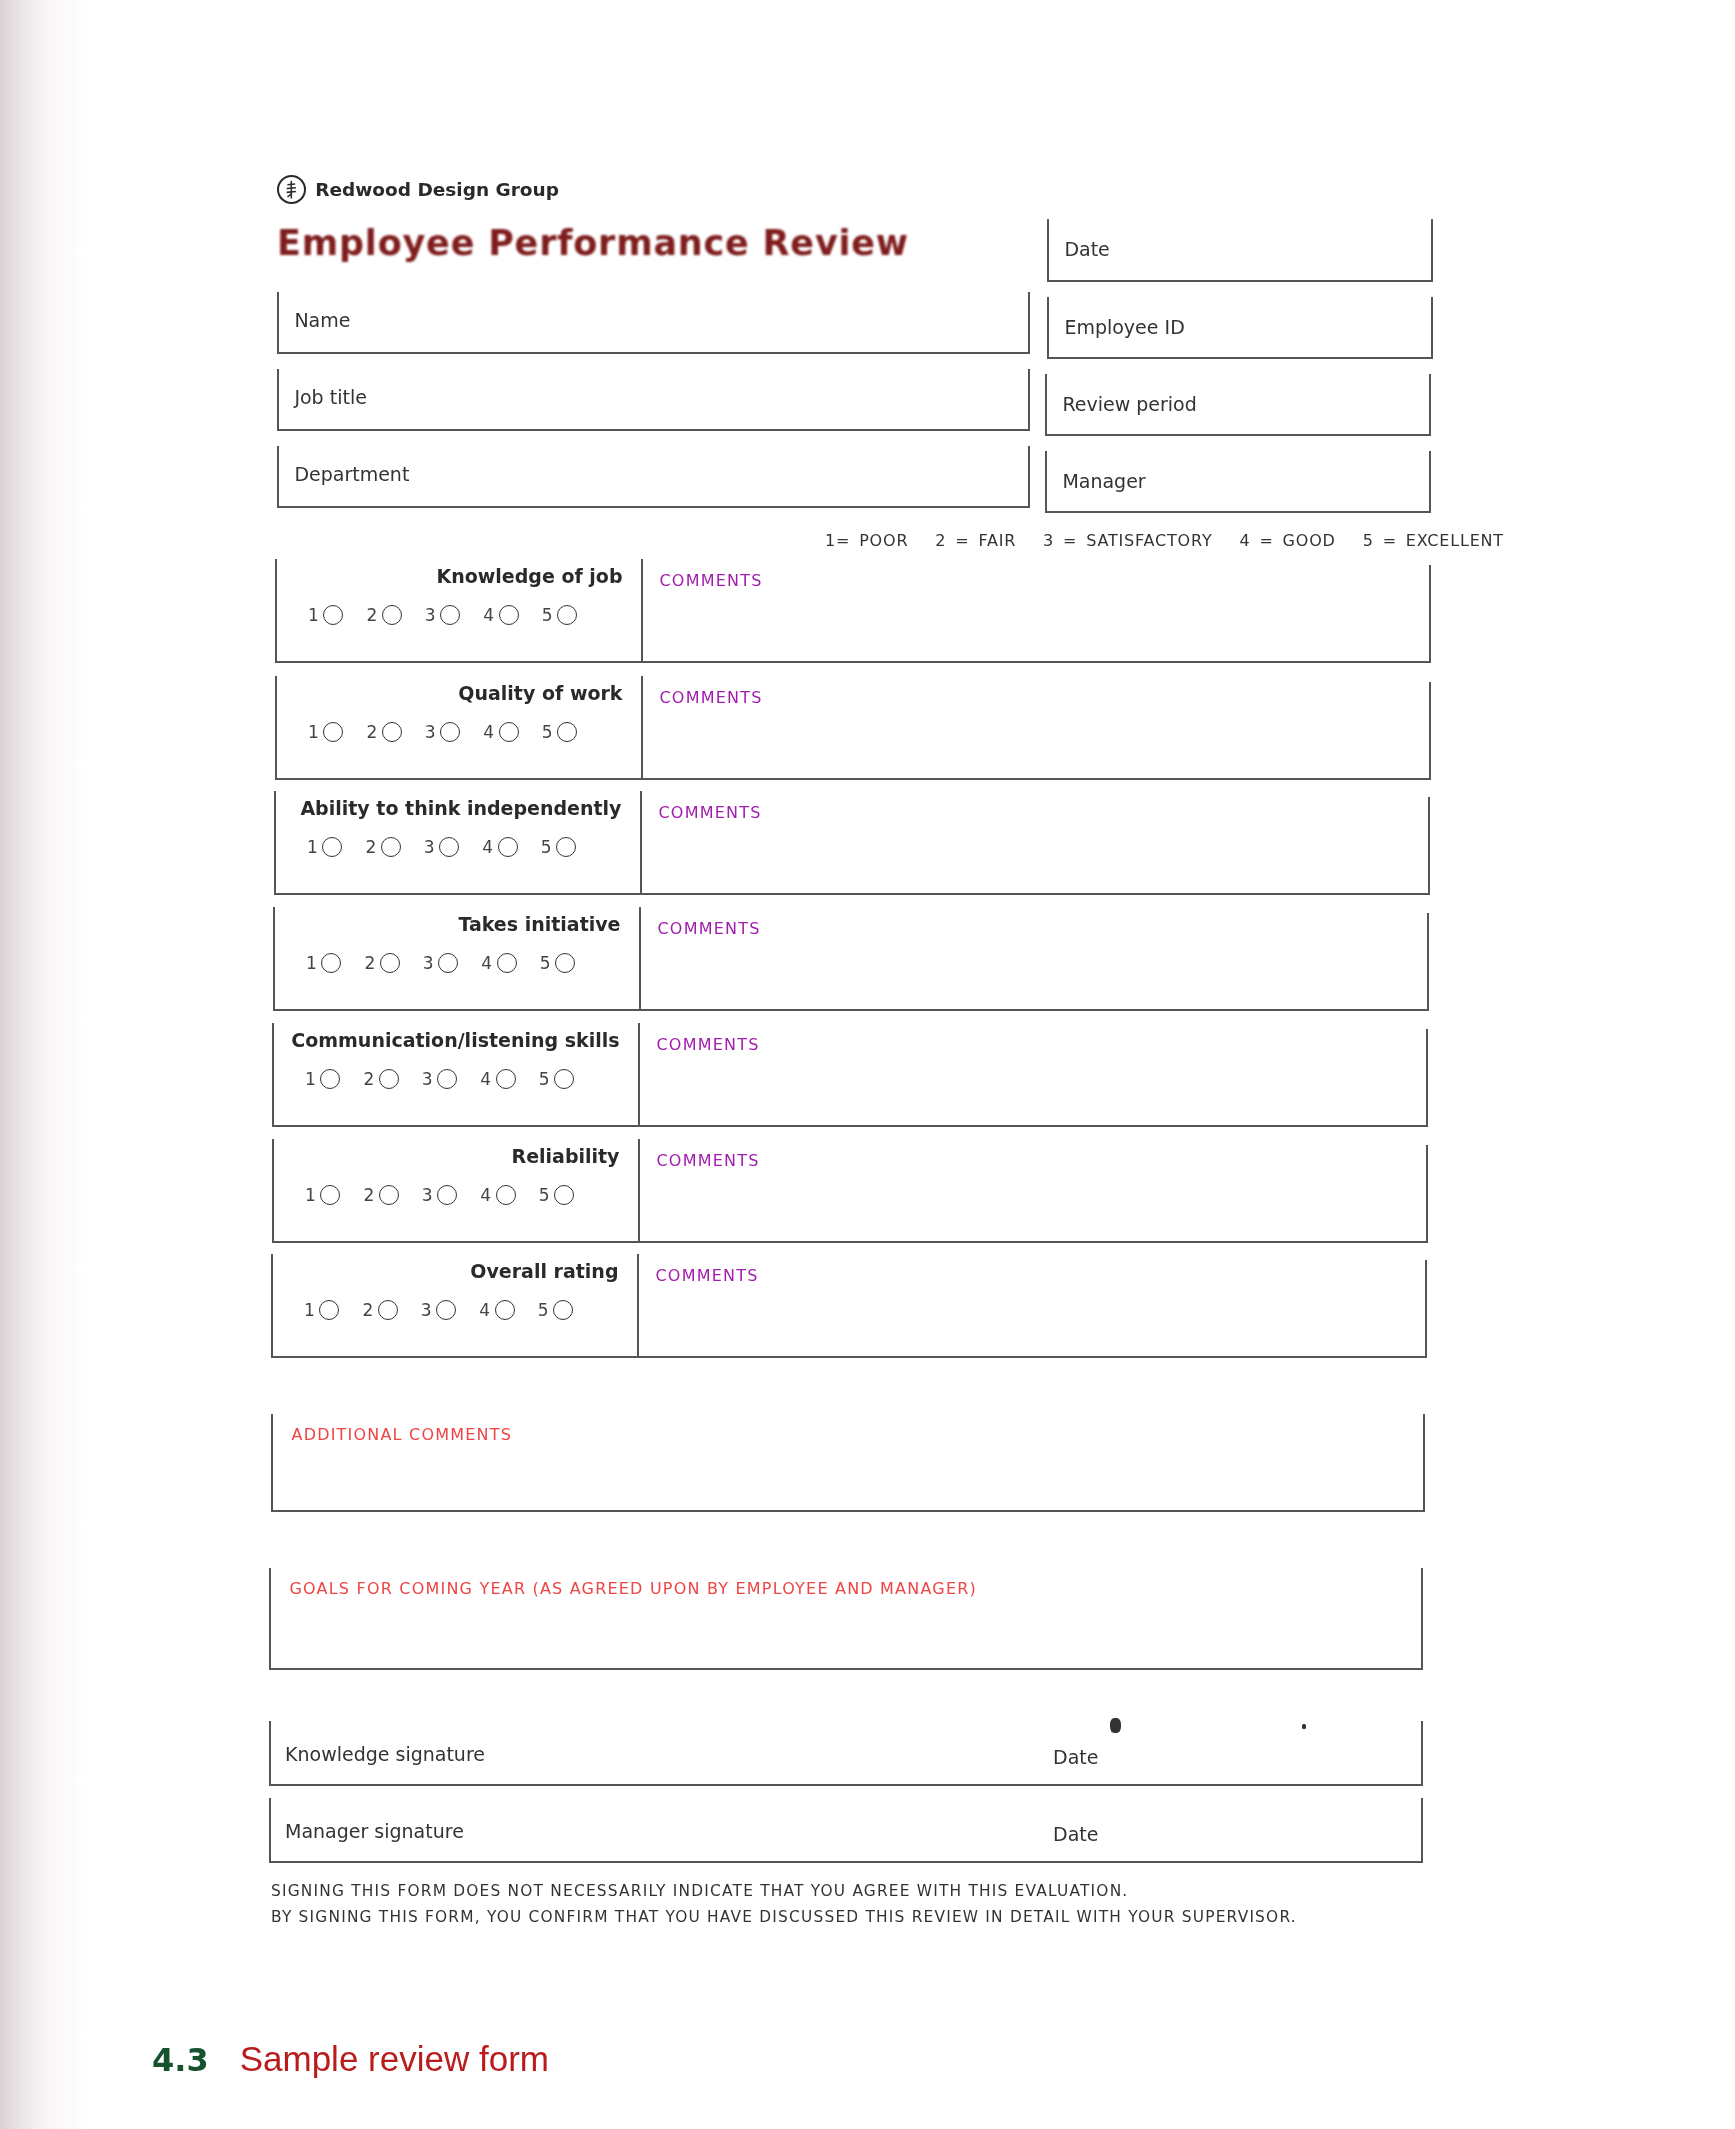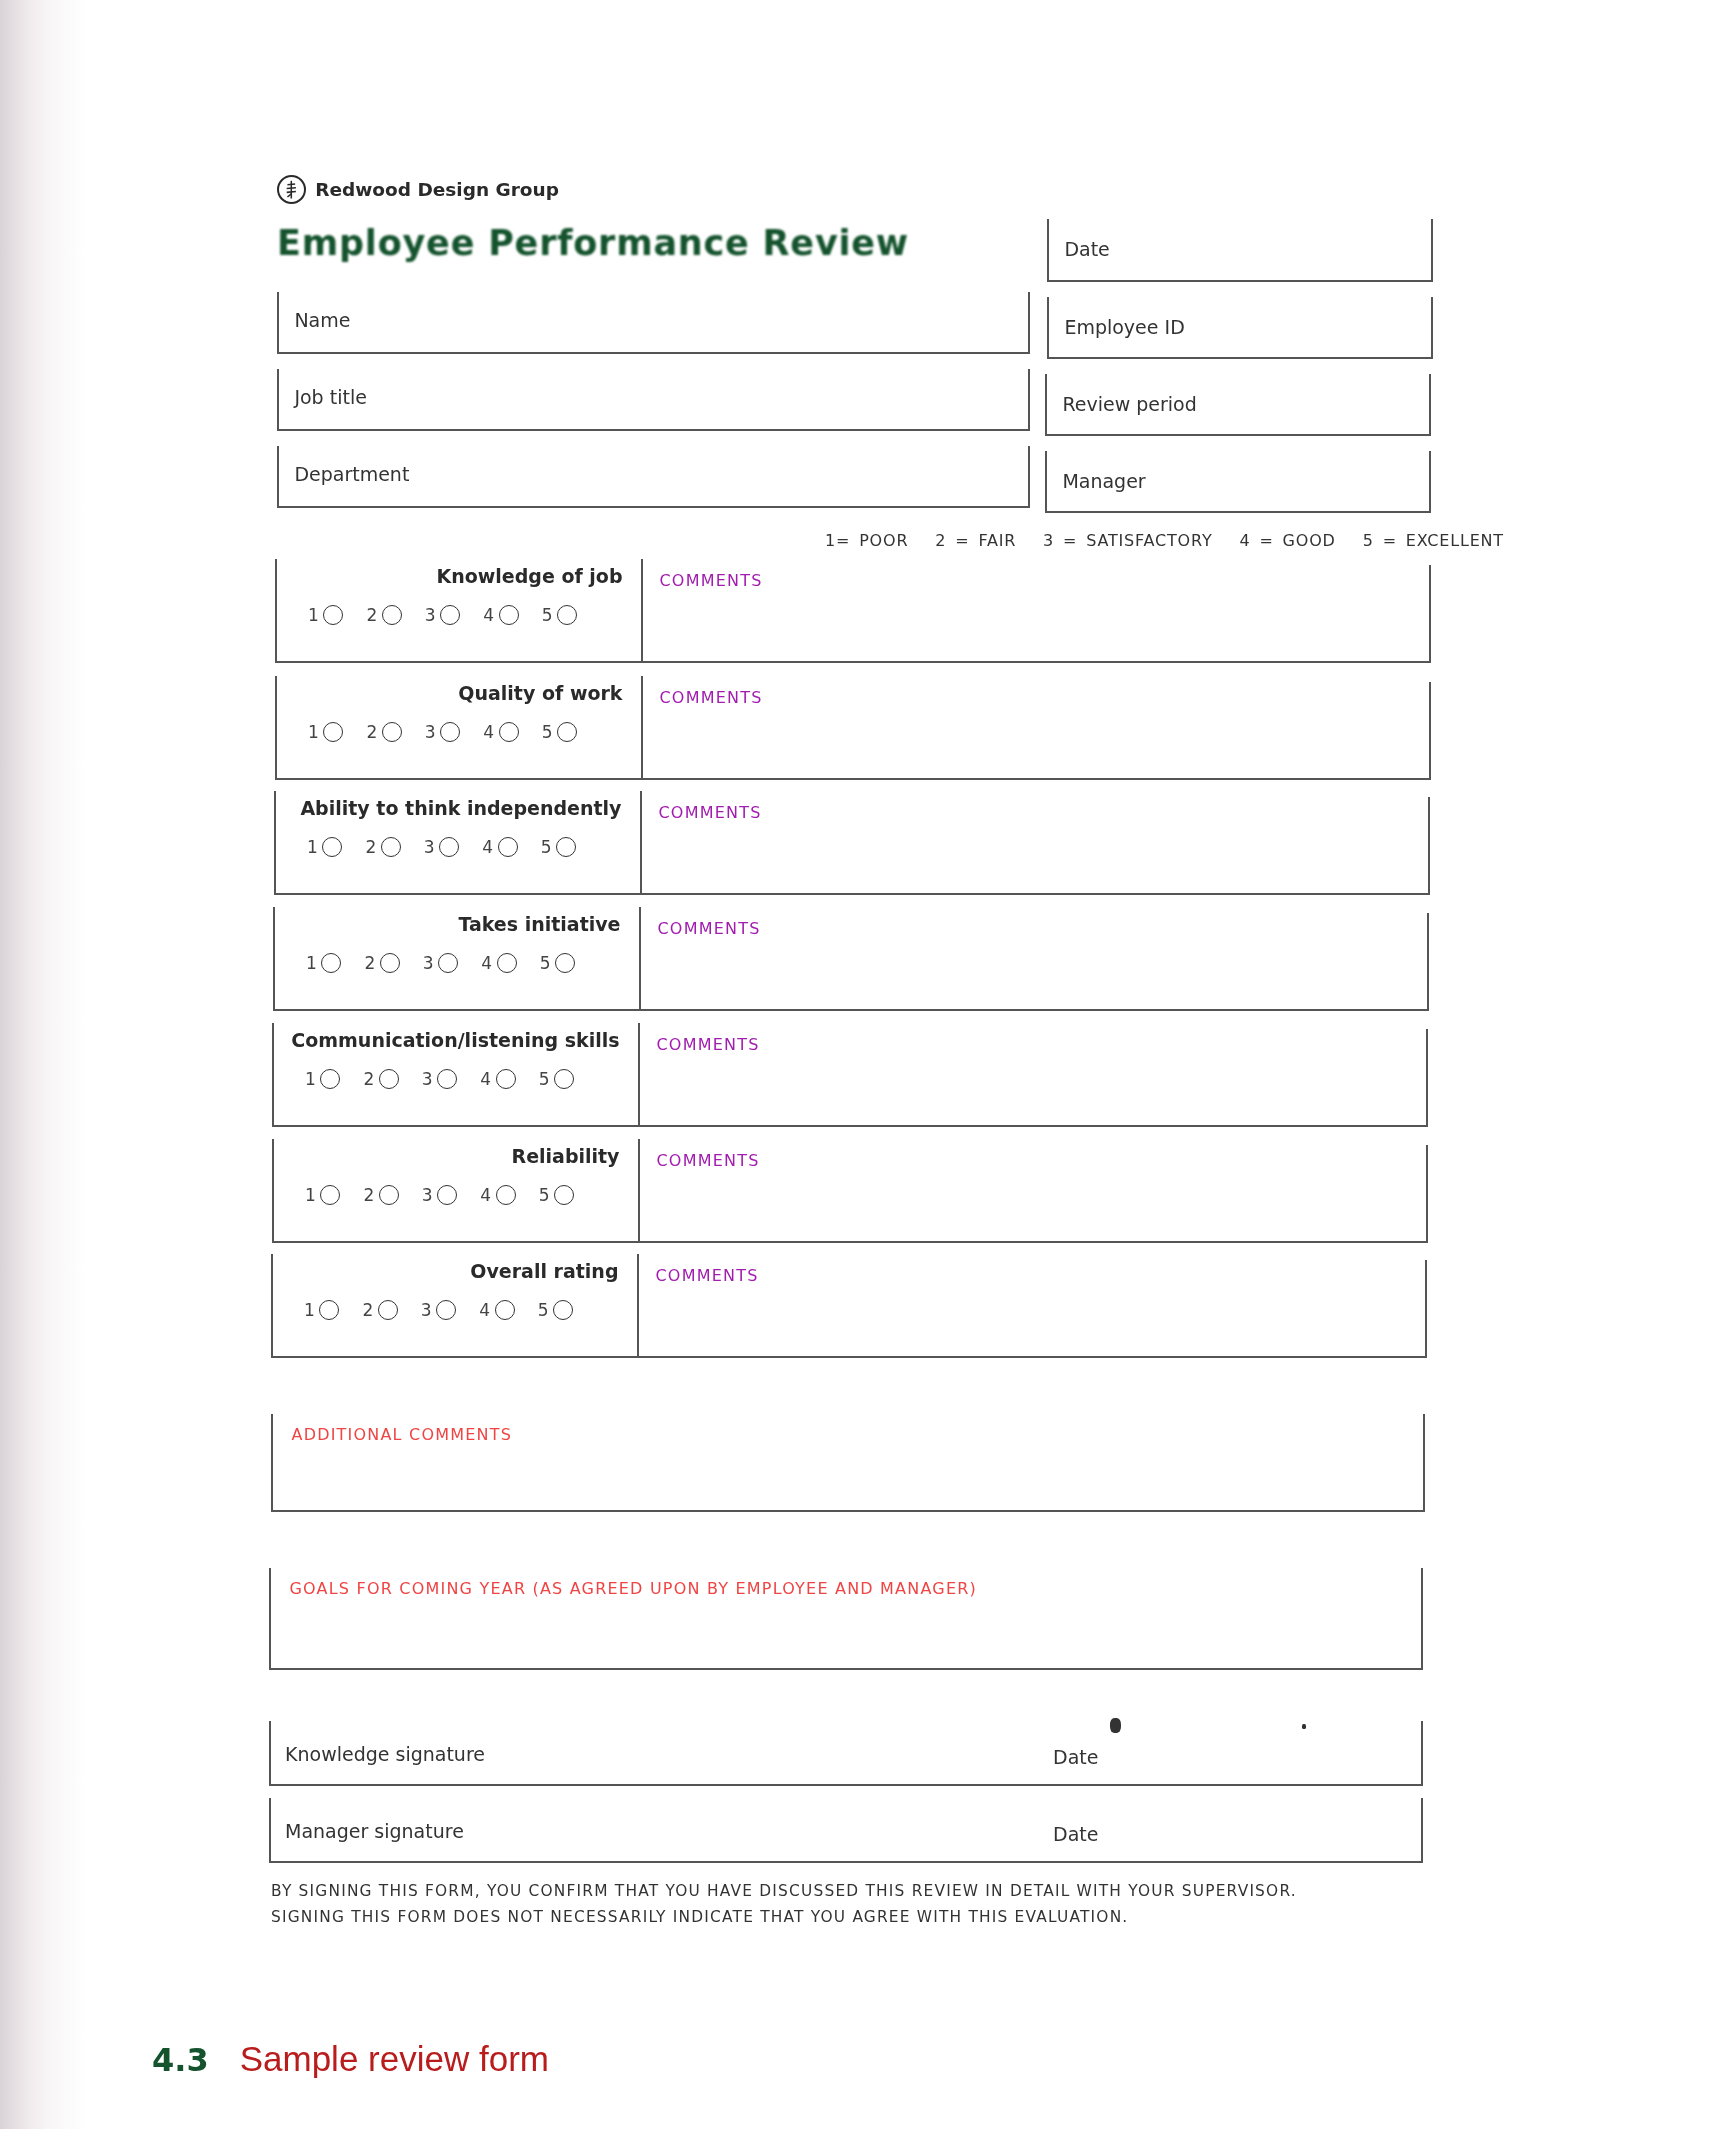--- a/index.html
+++ b/index.html
@@ -6,21 +6,21 @@
   body {
     width:1735px; height:2129px; position:relative; overflow:hidden;
     background: linear-gradient(to right, #d9d2d6 0px, #ece6e9 23px, #f8f5f6 46px, #ffffff 85px, #ffffff 100%);
     font-family: "DejaVu Sans", sans-serif; color:#2a2a2a;
   }
   .abs { position:absolute; }
   .logo { left:277px; top:175px; display:flex; align-items:center; gap:9.2px; }
   .logo-icon { width:29px; height:29px; border:2.3px solid #2a2a2a; border-radius:50%; box-sizing:border-box; position:relative; }
   .logo-icon svg { position:absolute; left:0; top:0; }
   .logo-text { font-family:"DejaVu Sans", sans-serif; font-weight:bold; font-size:18.5px; color:#2a2a2a; }
-  .title { left:277px; top:223px; font-size:35px; font-weight:bold; color:#14532d; letter-spacing:0.8px; filter: blur(0.8px); }
+  .title { left:277px; top:223px; font-size:35px; font-weight:bold; color:#7f1d1d; letter-spacing:0.8px; filter: blur(0.8px); }
 
   .field { position:absolute; border-left:2.3px solid #555; border-right:2.3px solid #555; border-bottom:2.3px solid #555; box-sizing:border-box; }
   .field-label { position:absolute; left:15.4px; font-size:19px; color:#333; font-family:"DejaVu Sans", sans-serif; }
 
   .legend { left:825px; top:531px; font-size:16px; color:#333; letter-spacing:0.8px; word-spacing:3.1px; white-space:pre; }
 
   .crit { position:absolute; left:275px; width:1156px; height:104px; }
   .crit-left { position:absolute; left:0; top:0; width:368px; height:104px; border-left:2.3px solid #555; border-bottom:2.3px solid #555; border-right:2.3px solid #555; box-sizing:border-box; }
   .crit-right { position:absolute; left:366px; top:6.2px; width:790px; height:98px; border-right:2.3px solid #555; border-bottom:2.3px solid #555; box-sizing:border-box; }
   .crit-title { position:absolute; right:18.5px; top:6.2px; font-size:19px; font-weight:bold; color:#2a2a2a; white-space:nowrap; }
@@ -312,21 +312,21 @@
 </div>
 <div class="sig" style="top:1798px;">
   <span class="sig-label">Manager signature</span>
   <span class="sig-date">Date</span>
 </div>
 
 <div class="speck" style="left:1110px; top:1718px; width:10.8px; height:15.4px;"></div>
 <div class="speck" style="left:1302px; top:1724px; width:3.8px; height:4.6px;"></div>
 
 <div class="abs disclaimer">
+  <div>SIGNING THIS FORM DOES NOT NECESSARILY INDICATE THAT YOU AGREE WITH THIS EVALUATION.</div>
   <div>BY SIGNING THIS FORM, YOU CONFIRM THAT YOU HAVE DISCUSSED THIS REVIEW IN DETAIL WITH YOUR SUPERVISOR.</div>
-  <div>SIGNING THIS FORM DOES NOT NECESSARILY INDICATE THAT YOU AGREE WITH THIS EVALUATION.</div>
 </div>
 
 <div class="abs caption">
   <span class="caption-num">4.3</span>
   <span class="caption-text">Sample review form</span>
 </div>
 
 
 </body></html>

